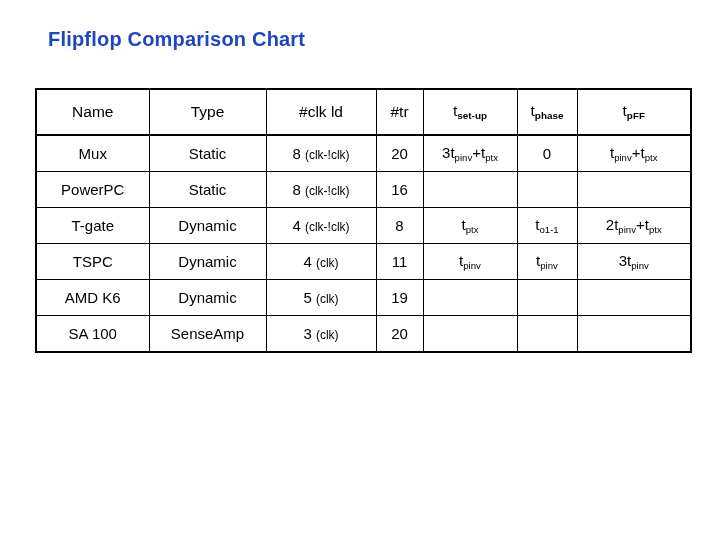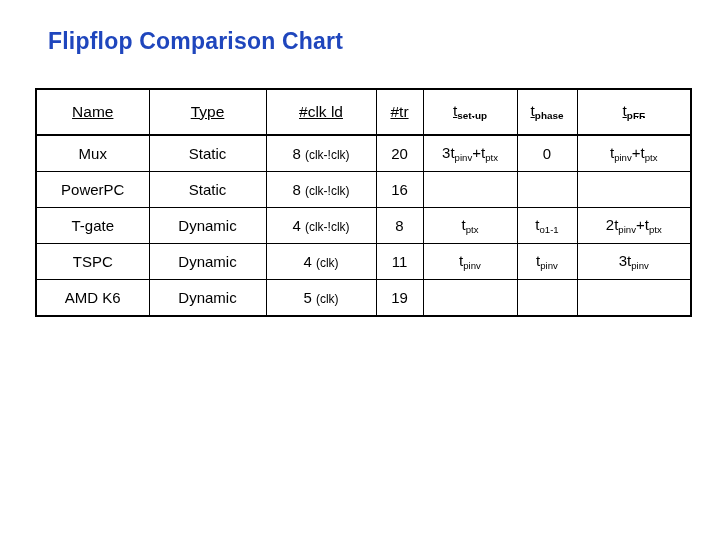--- a/index.html
+++ b/index.html
@@ -20,21 +20,21 @@
     left: 0; top: 0;
     width: 720px;
     height: 540px;
     background: #ffffff;
   }
 
   #page-title {
     position: absolute;
     left: 48px;
     top: 28px;
-    font-size: 23px;
+    font-size: 20px;
     font-weight: bold;
     color: #1f46bd;
     letter-spacing: 0.2px;
     white-space: nowrap;
   }
 
   #table-wrap {
     position: absolute;
     left: 35px;
     top: 88px;
@@ -61,21 +61,20 @@
   
   table.cmp {
     border: 2px solid #000000;
   }
 
   thead th {
     height: 44px;
     font-size: 15.5px;
     font-weight: bold;
     border-bottom: 2px solid #000000 !important;
-    text-decoration: underline;
   }
 
   tbody td {
     height: 35px;
     font-size: 15px;
   }
 
   
   col.c-name  { width: 113px; }
   col.c-type  { width: 117px; }
@@ -245,17 +244,40 @@
             <td>
               <span class="cell-inner"></span>
             </td>
             <td>
               <span class="cell-inner"></span>
             </td>
             <td>
               <span class="cell-inner"></span>
             </td>
           </tr>
+          <tr>
+            <td>
+              <span class="cell-inner">SA 100</span>
+            </td>
+            <td>
+              <span class="cell-inner">SenseAmp</span>
+            </td>
+            <td>
+              <span class="cell-inner">3 <span class="small-paren">(clk)</span></span>
+            </td>
+            <td>
+              <span class="cell-inner">20</span>
+            </td>
+            <td>
+              <span class="cell-inner"></span>
+            </td>
+            <td>
+              <span class="cell-inner"></span>
+            </td>
+            <td>
+              <span class="cell-inner"></span>
+            </td>
+          </tr>
         </tbody>
     </table>
   </div>
 
 </div>
 
 </body></html>

